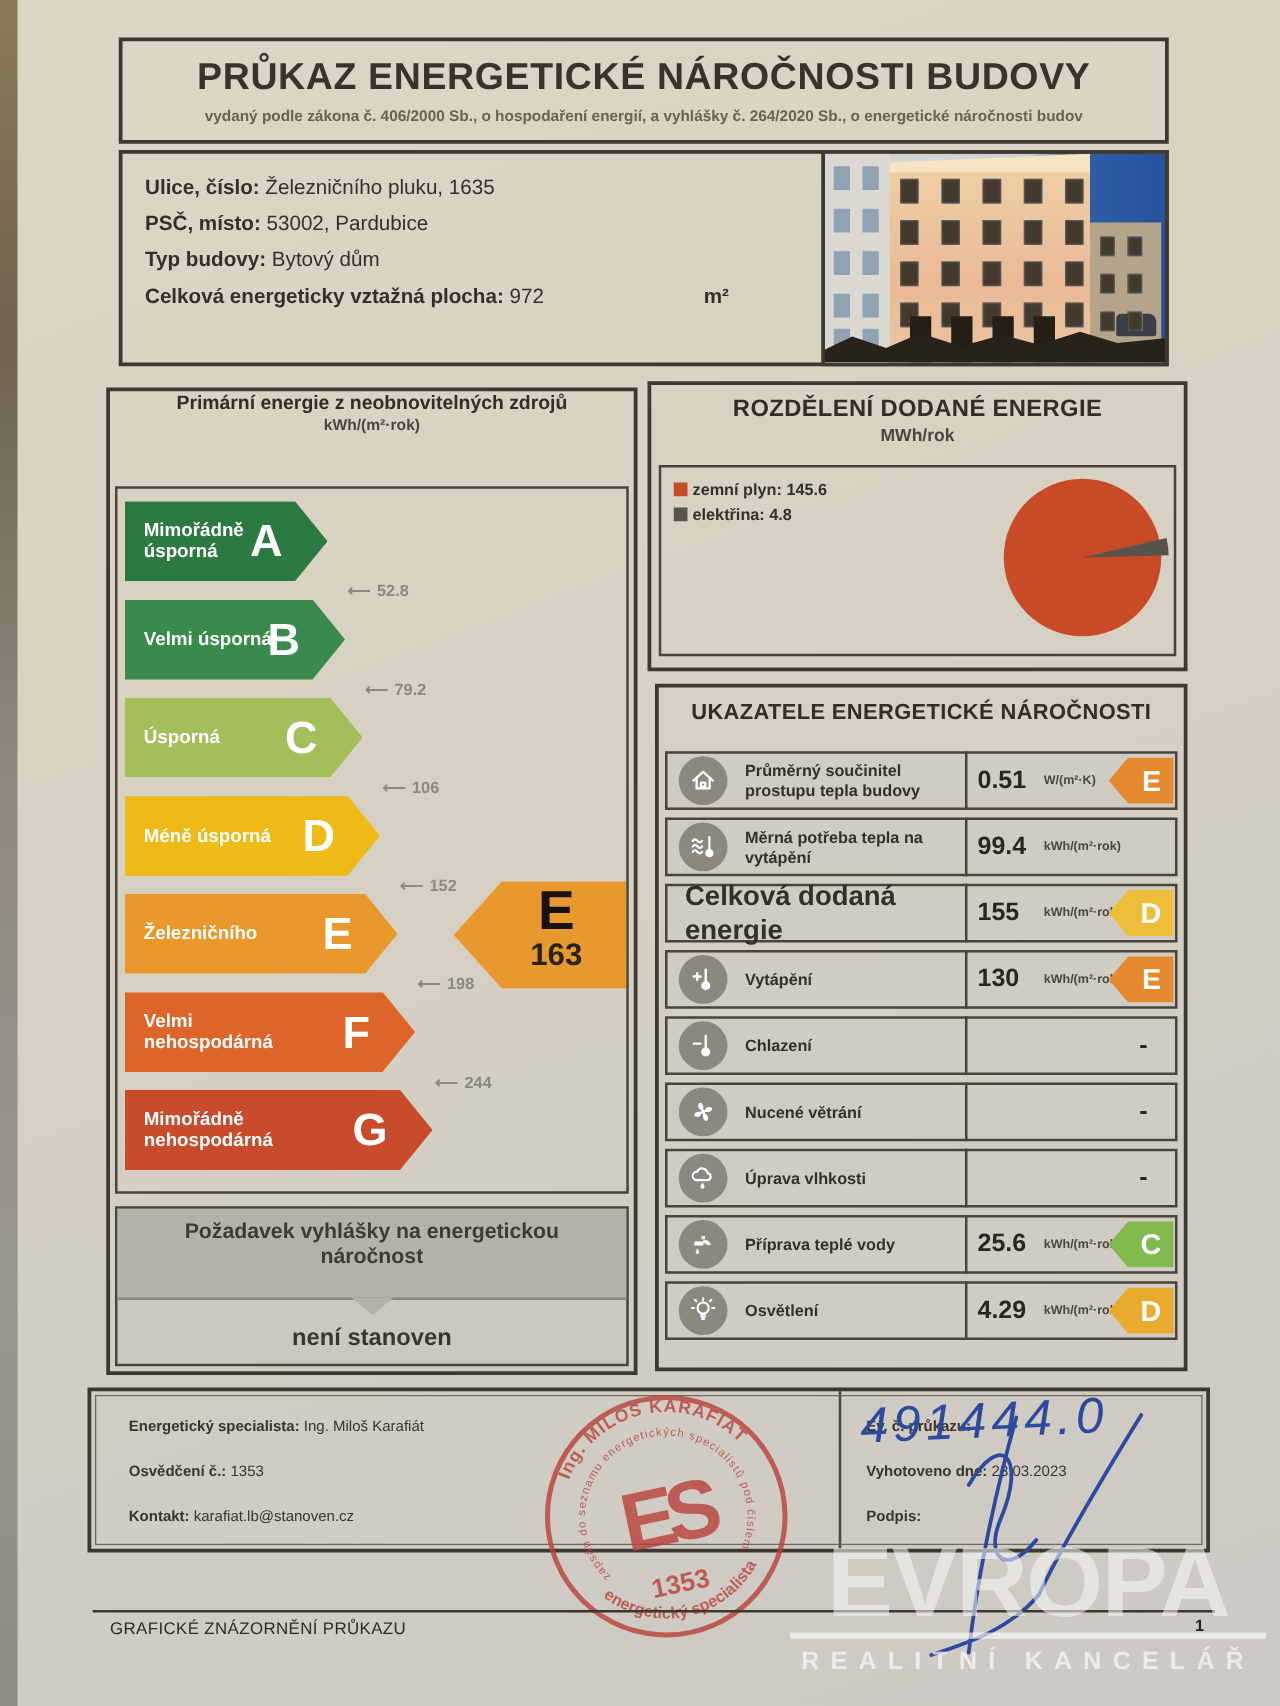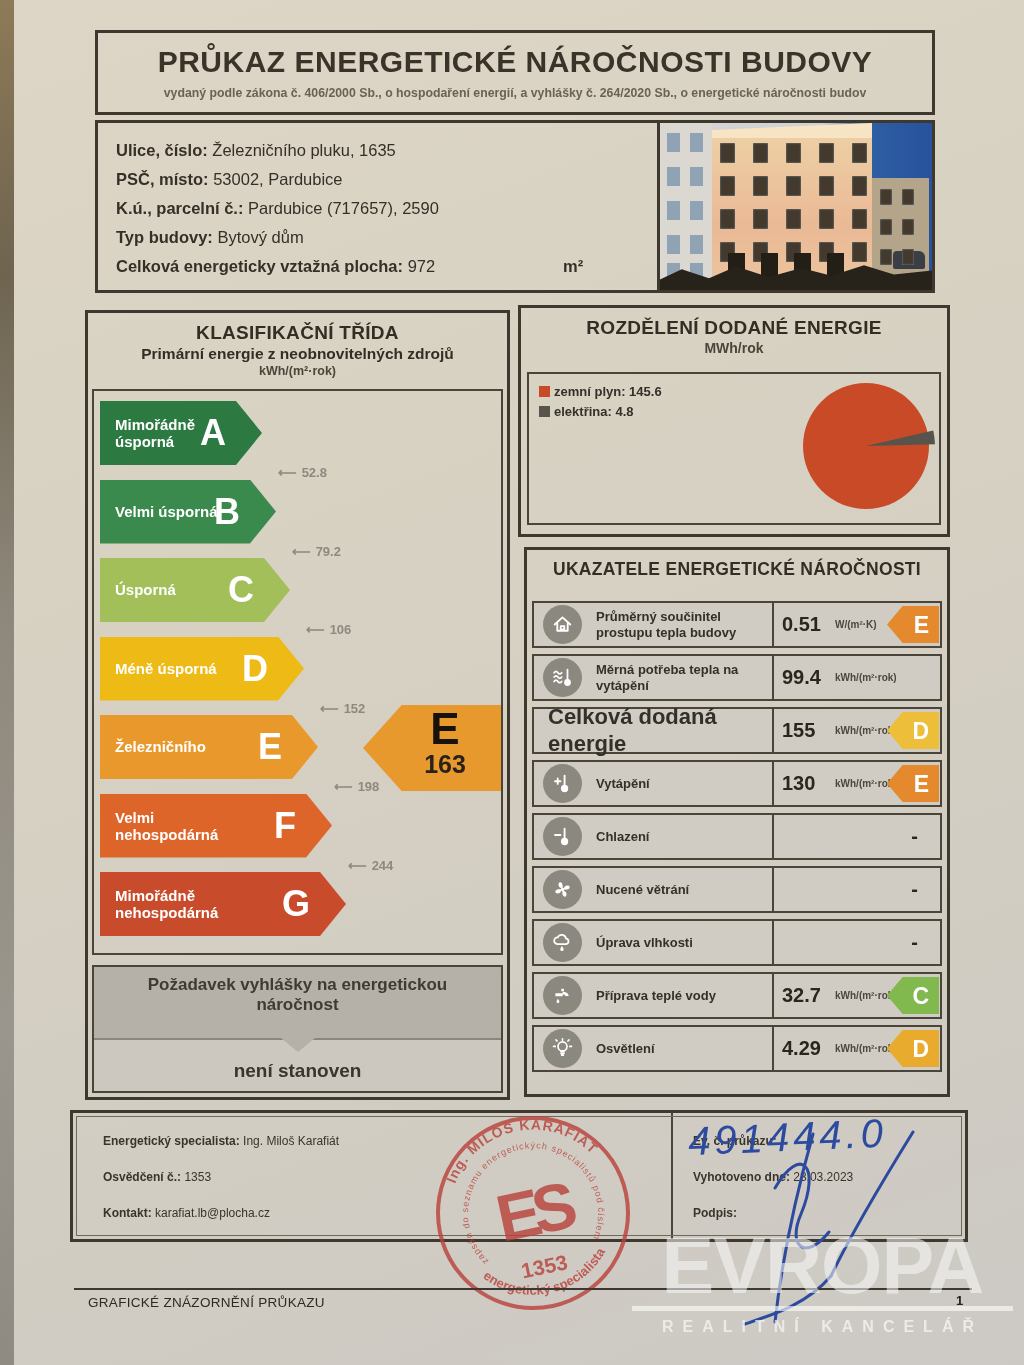--- a/index.html
+++ b/index.html
@@ -98,38 +98,37 @@
      letter-spacing:4px;color:#2c4b9e;transform:rotate(-2.5deg);white-space:nowrap;}
   .signature{position:absolute;left:735px;top:1128px;overflow:visible;}
   
   .rule{position:absolute;left:74px;top:1288px;width:898px;border-top:2px solid #3c3831;}
   .bottom-label{position:absolute;left:88px;top:1295px;font-size:13.5px;color:#2e2a24;letter-spacing:.3px;}
   .page-num{position:absolute;left:956px;top:1293px;font-size:13px;font-weight:700;color:#26221c;}
   
   .brand{position:absolute;left:630px;top:1230px;width:385px;text-align:center;}
   .brand-name{font-size:79px;font-weight:800;line-height:72px;letter-spacing:-1px;color:rgba(250,250,247,.55);}
   .brand-line{height:5px;background:rgba(250,250,247,.65);margin:4px 2px 7px;}
-  .brand-tagline{font-size:16px;font-weight:700;letter-spacing:9px;color:rgba(250,250,247,.7);white-space:nowrap;}
+  .brand-tagline{font-size:20px;font-weight:700;letter-spacing:9px;color:rgba(250,250,247,.7);white-space:nowrap;}
 </style>
 </head>
 <body>
 
 <div id="page">
   <div class="desk-edge"></div>
 
   <div class="box header-box">
     <div class="doc-title">PRŮKAZ ENERGETICKÉ NÁROČNOSTI BUDOVY</div>
     <div class="doc-subtitle">vydaný podle zákona č. 406/2000 Sb., o hospodaření energií, a vyhlášky č. 264/2020 Sb., o energetické náročnosti budov</div>
   </div>
 
   <div class="box info-box">
     <div class="info-rows">
         <div class="info-row"><span class="lbl">Ulice, číslo: </span><span class="val">Železničního pluku, 1635</span></div>
         <div class="info-row"><span class="lbl">PSČ, místo: </span><span class="val">53002, Pardubice</span></div>
-        <div class="info-row"><span class="lbl">K.ú., parcelní č.: </span><span class="val">Pardubice (717657), 2590</span></div>
         <div class="info-row"><span class="lbl">Typ budovy: </span><span class="val">Bytový dům</span></div>
         <div class="info-row"><span class="lbl">Celková energeticky vztažná plocha: </span><span class="val">972</span><span class="unit">m²</span></div>
       </div>
     <div class="photo">
       <div class="bldg-left"></div>
       <div class="bldg-right"></div>
       <div class="bldg-main">
           <div class="roofband"></div>
         </div>
       <div class="car"></div>
@@ -172,21 +171,20 @@
         <div class="win" style="left: 220px; top: 96px; width: 12px; height: 16px;"></div>
         <div class="win" style="left: 220px; top: 126px; width: 12px; height: 16px;"></div>
         <div class="win" style="left: 242px; top: 66px; width: 12px; height: 16px;"></div>
         <div class="win" style="left: 242px; top: 96px; width: 12px; height: 16px;"></div>
         <div class="win" style="left: 242px; top: 126px; width: 12px; height: 16px;"></div>
         <div class="veg"></div>
       </div>
   </div>
 
   <div class="box class-panel">
-    <div class="panel-title">KLASIFIKAČNÍ TŘÍDA</div>
     <div class="panel-subtitle">Primární energie z neobnovitelných zdrojů</div>
     <div class="panel-unit">kWh/(m²·rok)</div>
     <div class="scale-box">
       <div class="current-arrow" style="background: rgb(232, 153, 46);">
         <div class="cur-letter">E</div>
         <div class="cur-value">163</div>
       </div>
     <div class="cls-arrow" style="top: 10px; width: 162px; background: rgb(44, 122, 66);">
           <span class="cls-label">Mimořádně úsporná</span>
           <span class="cls-letter">A</span>
@@ -350,21 +348,21 @@
         <div class="ind-row" style="top: 422px;">
           <div class="ind-icon">
             <svg width="25" height="25" viewBox="0 0 24 24" fill="#fff">
               <rect x="10.8" y="5.6" width="2.6" height="2.4"></rect>
               <path d="M5.2 9.8h7V8.4c3 0 5.3 1.4 5.8 4h-3.1c-.4-1-1.3-1.3-2.7-1.3v1.7h-7z"></path>
               <path d="M7.6 15.2c-.9 1.4-1.3 2.1-1.3 2.8a1.35 1.35 0 0 0 2.7 0c0-.7-.5-1.4-1.4-2.8z"></path>
             </svg>
           </div>
           <div class="ind-label">Příprava teplé vody</div>
           <div class="ind-divider"></div>
-          <div class="ind-value">32.7</div>
+          <div class="ind-value">25.6</div>
           <div class="ind-unit">kWh/(m²·rok)</div>
           <div class="ind-grade" style="background: rgb(129, 185, 78);">
             <span>C</span>
           </div>
         </div>
         <div class="ind-row" style="top: 475px;">
           <div class="ind-icon">
             <svg width="25" height="25" viewBox="0 0 24 24" fill="none" stroke="#fff" stroke-width="1.6" stroke-linecap="round">
               <circle cx="12" cy="10" r="4.3"></circle>
               <path d="M10.4 14.8h3.2M10.6 16.6h2.8M11.2 18.4h1.6"></path>
@@ -380,21 +378,21 @@
           </div>
         </div>
       </div>
   </div>
 
   <div class="box footer-box">
     <div class="f-divider"></div>
     <div class="f-col f-left">
         <div class="f-line"><span class="lbl">Energetický specialista: </span><span class="val">Ing. Miloš Karafiát</span></div>
         <div class="f-line"><span class="lbl">Osvědčení č.: </span><span class="val">1353</span></div>
-        <div class="f-line"><span class="lbl">Kontakt: </span><span class="val">karafiat.lb@plocha.cz</span></div>
+        <div class="f-line"><span class="lbl">Kontakt: </span><span class="val">karafiat.lb@stanoven.cz</span></div>
       </div>
     <div class="f-col f-right">
         <div class="f-line"><span class="lbl">Ev. č. průkazu: </span><span class="val"></span></div>
         <div class="f-line"><span class="lbl">Vyhotoveno dne: </span><span class="val">23.03.2023</span></div>
         <div class="f-line"><span class="lbl">Podpis: </span><span class="val"></span></div>
       </div>
   </div>
 
   <svg class="stamp" width="226" height="230" viewBox="-113 -115 226 230">
     <g transform="rotate(-12)" fill="#b8413a">

